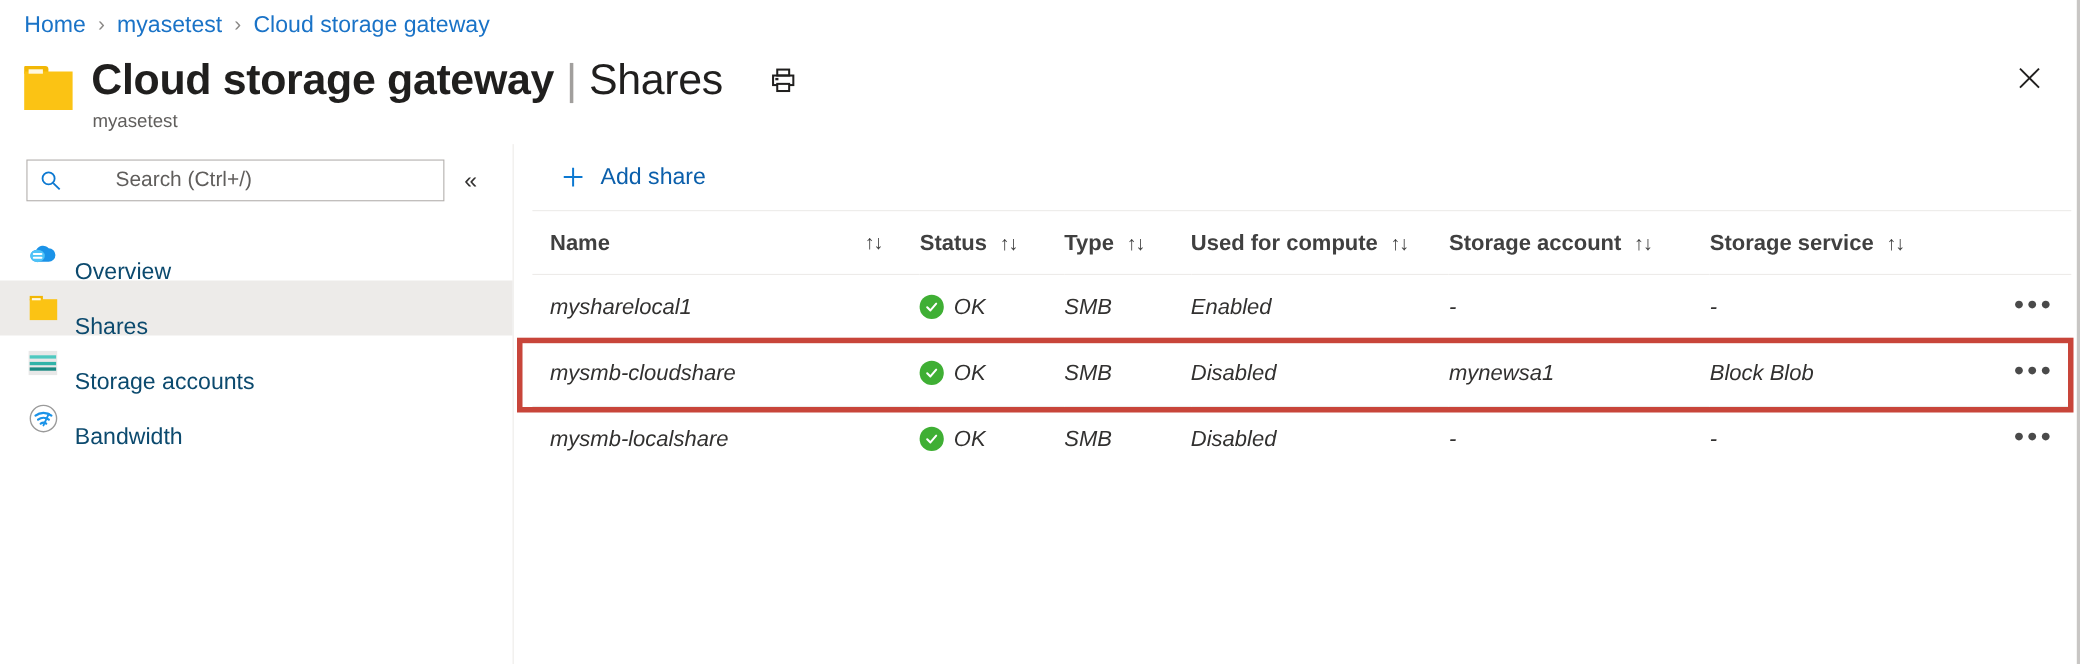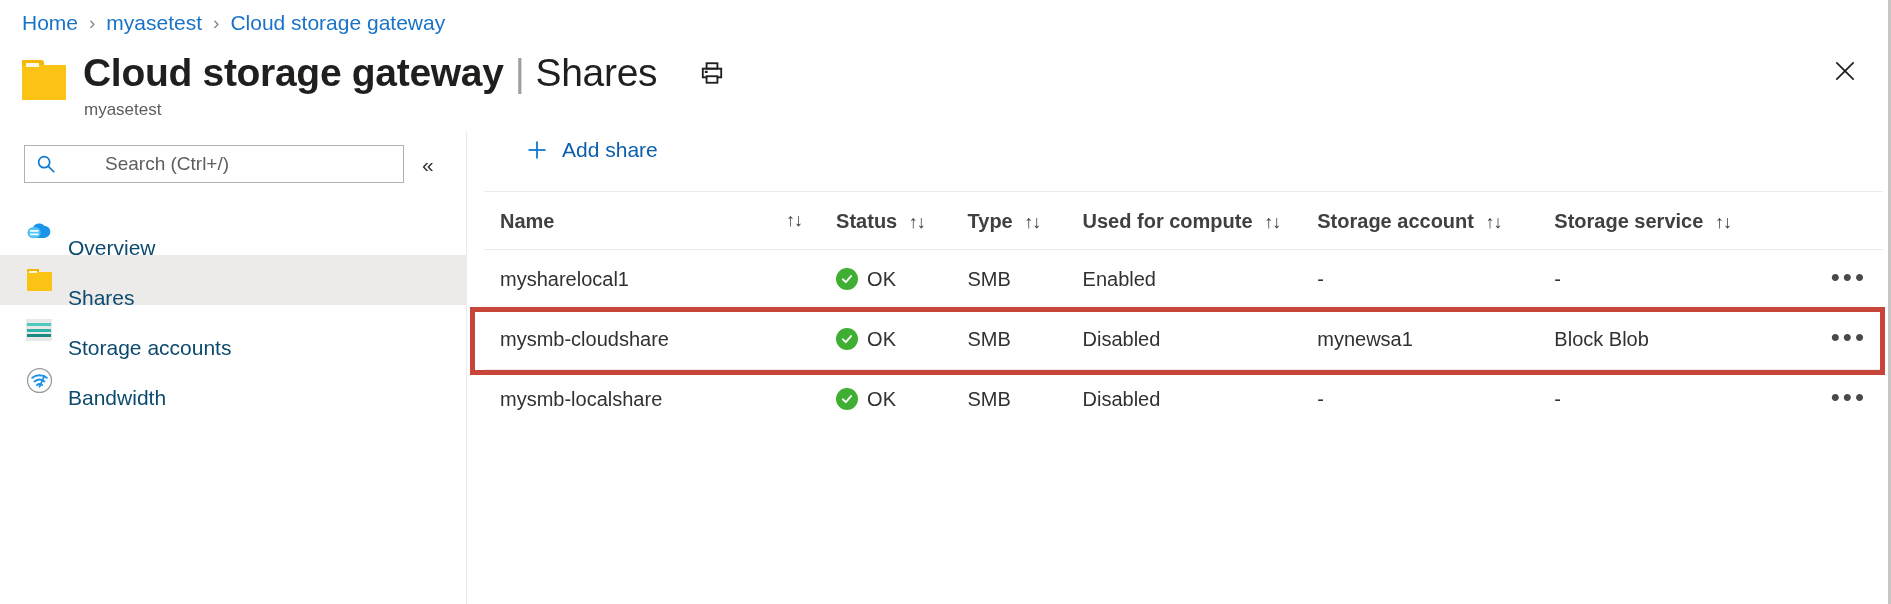--- a/index.html
+++ b/index.html
@@ -196,23 +196,23 @@
   .main {
     position: absolute;
     left: 468px;
     top: 131px;
     right: 3px;
     bottom: 0;
     background: #fff;
   }
   .toolbar {
     display: flex;
-    align-items: flex-start;
+    align-items: center;
     height: 60px;
-    padding-left: 48px;
+    padding-left: 32px;
   }
   .tb-btn {
     display: flex;
     align-items: center;
     height: 38px;
     padding: 0 8px;
     margin-right: 18px;
     cursor: pointer;
     color: #0b5fab;
     font-size: 21px;
@@ -251,20 +251,21 @@
     margin-left: 6px;
     letter-spacing: -1px;
   }
   table.grid th.th-name .sort { float: right; margin-right: 34px; }
   table.grid td {
     font-size: 20px;
     color: #323130;
     padding: 18px 0;
     border-bottom: 1px solid #edebe9;
     white-space: nowrap;
+    font-style: italic;
   }
   tr.row-last td { border-bottom: none; }
   .c-name   { width: 300px; padding-left: 16px !important; }
   .c-status { width: 112px; }
   .c-type   { width: 98px; }
   .c-comp   { width: 200px; }
   .c-acct   { width: 202px; }
   .c-svc    { width: 200px; }
   .c-menu   { width: 80px; text-align: right; padding-right: 16px !important; }
   th.c-name { padding-left: 16px !important; }

